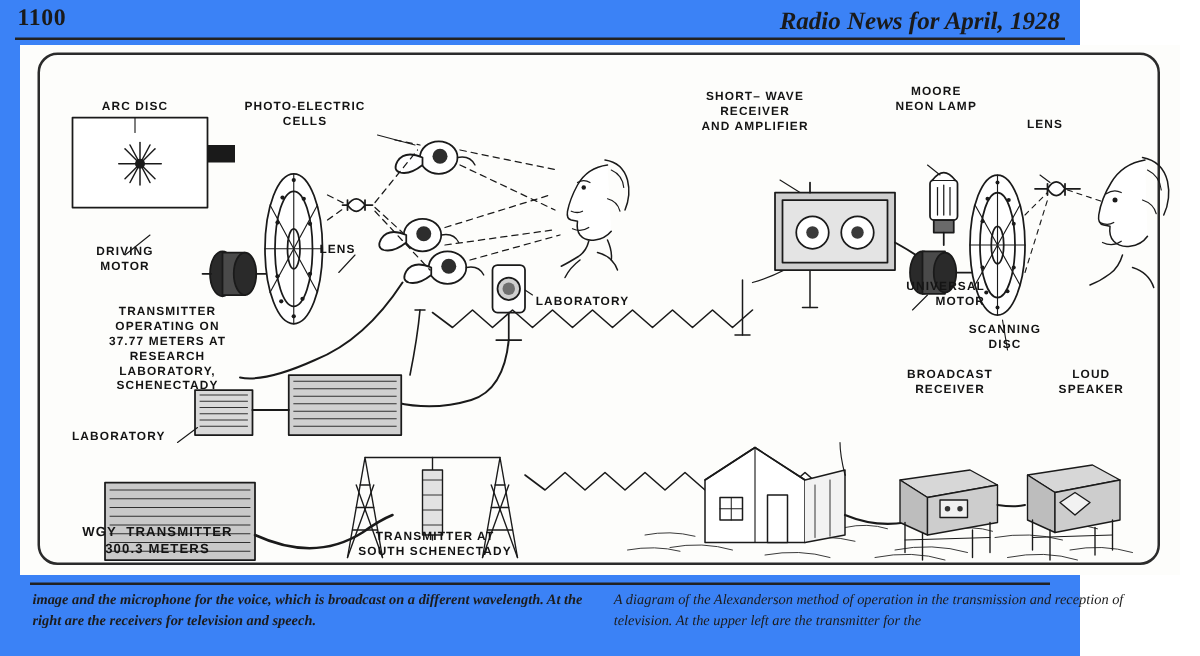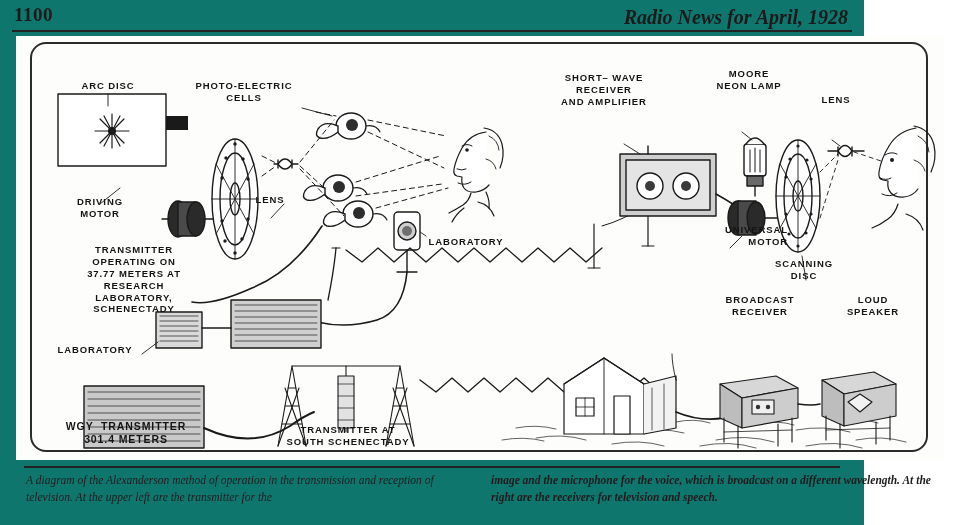--- a/index.html
+++ b/index.html
@@ -12,21 +12,21 @@
     height: 525px;
     overflow: hidden;
     font-family: "Liberation Serif", serif;
     color: #111;
     position: relative;
   }
   .page {
     position: relative;
     width: 864px;
     height: 525px;
-    background: #0f766e;
+    background: #3b82f6;
   }
 
   
   .page-number {
     position: absolute;
     left: 14px;
     top: 4px;
     font-family: "Liberation Serif", serif;
     font-size: 19px;
     font-weight: bold;
@@ -483,38 +483,38 @@
     <div class="lbl" style="left:222px; top:158px; width:64px;">LENS</div>
     <div class="lbl left" style="left:38px; top:208px; width:160px;">TRANSMITTER
 OPERATING ON
 37.77 METERS AT
 RESEARCH
 LABORATORY,
 SCHENECTADY</div>
     <div class="lbl" style="left:30px;  top:308px; width:98px;">LABORATORY</div>
     <div class="lbl" style="left:396px; top:200px; width:108px;">LABORATORY</div>
     <div class="lbl big" style="left:24px; top:384px; width:172px;">WGY  TRANSMITTER
-301.4 METERS</div>
+300.3 METERS</div>
     <div class="lbl" style="left:232px; top:388px; width:200px;">TRANSMITTER AT
 SOUTH SCHENECTADY</div>
     <div class="lbl" style="left:520px; top:36px;  width:136px;">SHORT– WAVE
 RECEIVER
 AND AMPLIFIER</div>
     <div class="lbl" style="left:678px; top:32px;  width:110px;">MOORE
 NEON LAMP</div>
     <div class="lbl" style="left:790px; top:58px;  width:60px;">LENS</div>
     <div class="lbl" style="left:660px; top:188px; width:112px;text-align:right;">UNIVERSAL
 MOTOR</div>
     <div class="lbl" style="left:736px; top:222px; width:104px;">SCANNING
 DISC</div>
     <div class="lbl" style="left:688px; top:258px; width:112px;">BROADCAST
 RECEIVER</div>
     <div class="lbl" style="left:808px; top:258px; width:98px;">LOUD
 SPEAKER</div>
   </div>
 
   <div class="caption-rule"></div>
   <div class="caption">
+    <div class="col right">image and the microphone for the voice, which is broadcast on a different wavelength.  At the right are the receivers for television and speech.</div>
     <div class="col">A diagram of the Alexanderson method of operation in the transmission and reception of television.  At the upper left are the transmitter for the</div>
-    <div class="col right">image and the microphone for the voice, which is broadcast on a different wavelength.  At the right are the receivers for television and speech.</div>
   </div>
 
 </div>
 
 </body></html>

